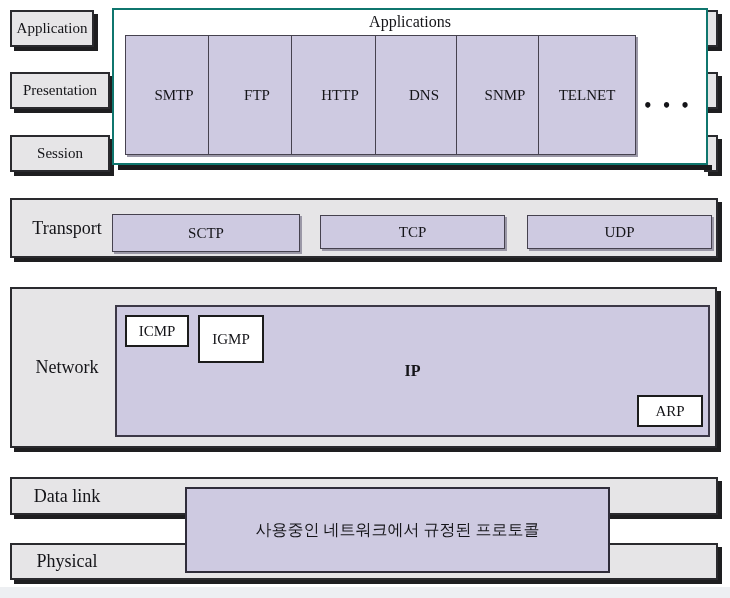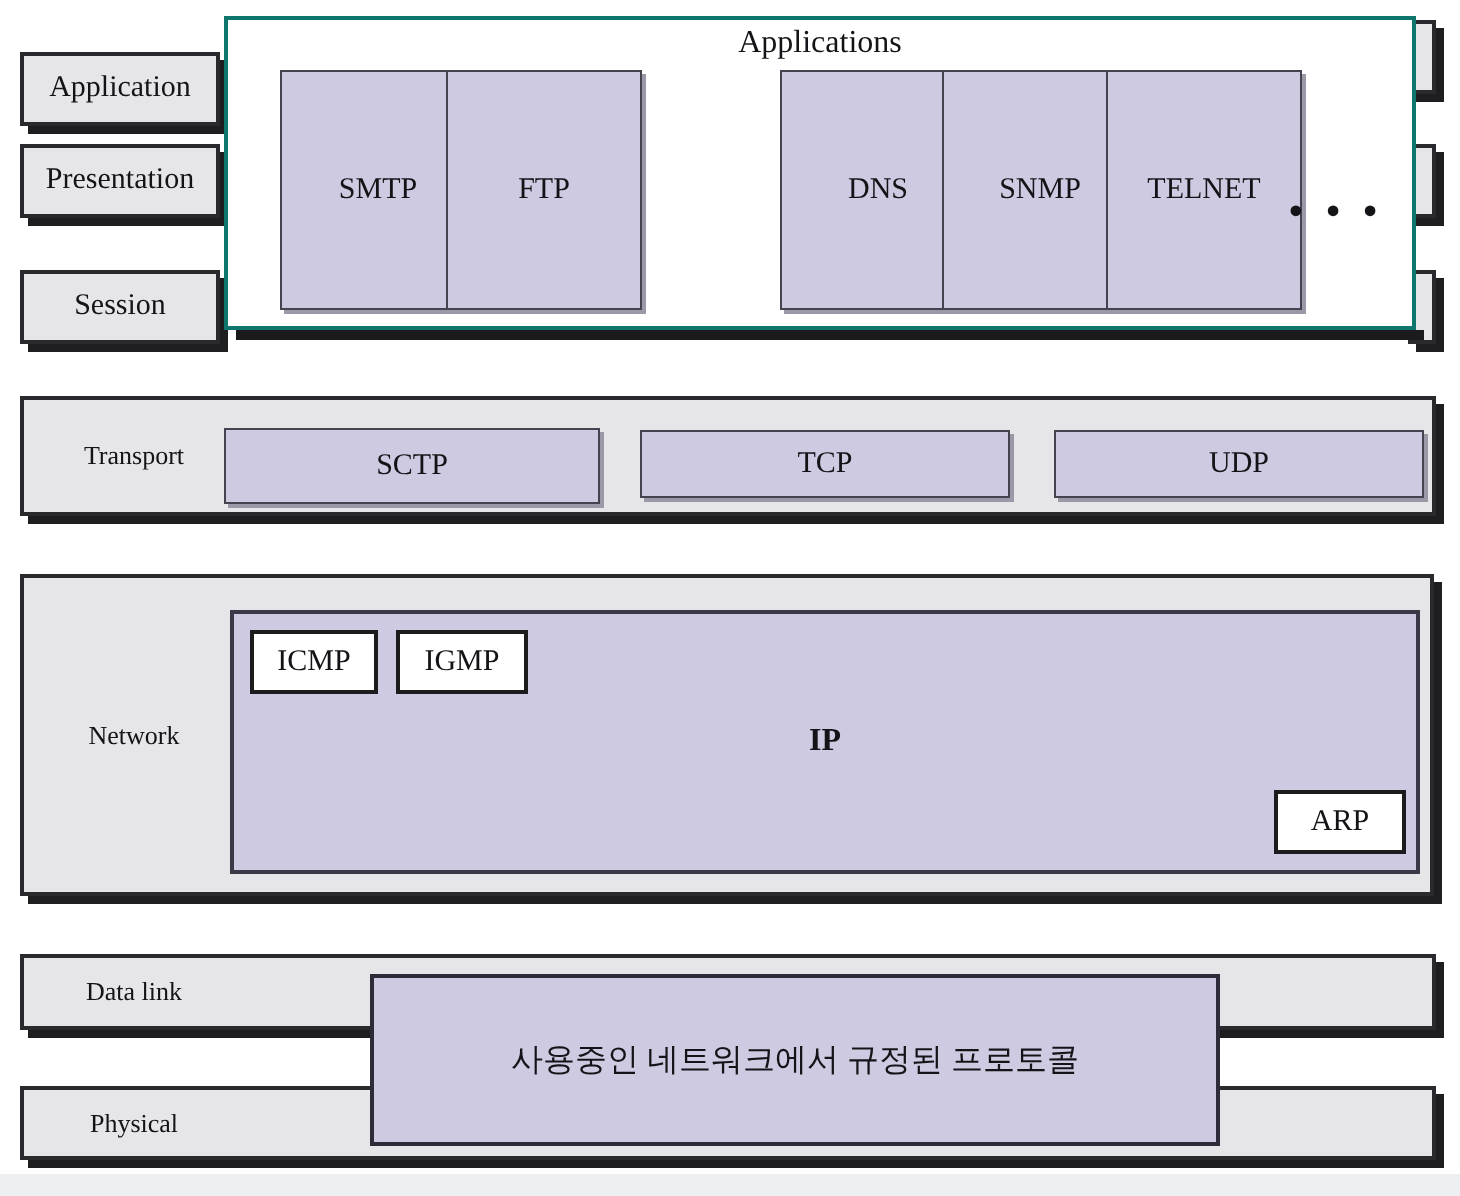--- a/index.html
+++ b/index.html
@@ -31,21 +31,21 @@
   }
   .bar{
     position:absolute;
     background:#e6e5e7;
     border:2px solid #2a2a2e;
     box-shadow:4px 4px 0 #1e1e20;
   }
   .bar .rowlabel{
     position:absolute;left:0;top:0;width:110px;height:100%;
     display:flex;align-items:center;justify-content:center;
-    font-size:13px;
+    font-size:18px;
     text-align:center;
   }
 
   
   .appsbox{
     position:absolute;
     left:112px;top:8px;width:596px;height:157px;
     background:#ffffff;
     border:2px solid #0f766e;
     z-index:1;
@@ -62,21 +62,21 @@
 
   
   .pbox{
     position:absolute;
     background:#cecae1;
     border:1px solid #46424f;
     box-shadow:2px 2px 0 #9b98a7;
     display:flex;align-items:center;justify-content:center;
     font-size:15px;
   }
-  .appp{top:25px;height:120px;width:98px;margin-left:15px;}
+  .appp{top:25px;height:120px;width:98px;}
 
   .dots{
     position:absolute;left:512px;top:76px;width:90px;height:40px;
     display:flex;align-items:center;justify-content:center;
     font-size:15px;font-weight:bold;letter-spacing:9px;
     font-family:"DejaVu Sans",sans-serif;
   }
 
   
   .ipbox{
@@ -110,59 +110,60 @@
   .bottomstrip{
     position:absolute;left:0;top:587px;width:730px;height:11px;
     background:#edeff2;
   }
 </style>
 </head>
 <body>
 
 <div class="stage">
 
-  <div class="gbox" style="left:10px;top:26px;width:100px;height:37px">
+  <div class="gbox" style="left:10px;top:10px;width:84px;height:37px">
     <span>Application</span>
   </div>
   <div class="gbox" style="left:10px;top:72px;width:100px;height:37px">
     <span>Presentation</span>
   </div>
   <div class="gbox" style="left:10px;top:135px;width:100px;height:37px">
     <span>Session</span>
   </div>
 
   <div class="gtab" style="left:704px;top:10px;width:14px;height:37px"></div>
   <div class="gtab" style="left:704px;top:72px;width:14px;height:37px"></div>
   <div class="gtab" style="left:704px;top:135px;width:14px;height:37px"></div>
 
   <div class="appsbox">
     <div class="appstitle">Applications</div>
 
     <div class="pbox appp" style="left:11px">SMTP</div>
     <div class="pbox appp" style="left:94px">FTP</div>
+    <div class="pbox appp" style="left:177px">HTTP</div>
     <div class="pbox appp" style="left:261px">DNS</div>
     <div class="pbox appp" style="left:342px">SNMP</div>
     <div class="pbox appp" style="left:424px">TELNET</div>
 
     <div class="dots">•••</div>
   </div>
 
   <div class="bar" style="left:10px;top:198px;width:708px;height:60px">
     <div class="rowlabel">Transport</div>
     <div class="pbox" style="left:100px;top:14px;width:188px;height:38px">SCTP</div>
     <div class="pbox" style="left:515px;top:15px;width:185px;height:34px">UDP</div>
     <div class="pbox" style="left:308px;top:15px;width:185px;height:34px">TCP</div>
   </div>
 
   <div class="bar" style="left:10px;top:287px;width:707px;height:161px">
     <div class="rowlabel">Network</div>
     <div class="ipbox">
       <div class="iplabel">IP</div>
       <div class="wbox" style="left:8px;top:8px;width:64px;height:32px">ICMP</div>
-      <div class="wbox" style="left:81px;top:8px;width:66px;height:32px">IGMP</div>
+      <div class="wbox" style="left:81px;top:8px;width:66px;height:48px">IGMP</div>
       <div class="wbox" style="left:520px;top:88px;width:66px;height:32px">ARP</div>
     </div>
   </div>
 
   <div class="bar" style="left:10px;top:477px;width:708px;height:38px">
     <div class="rowlabel">Data link</div>
   </div>
 
   <div class="bar" style="left:10px;top:543px;width:708px;height:37px">
     <div class="rowlabel">Physical</div>

